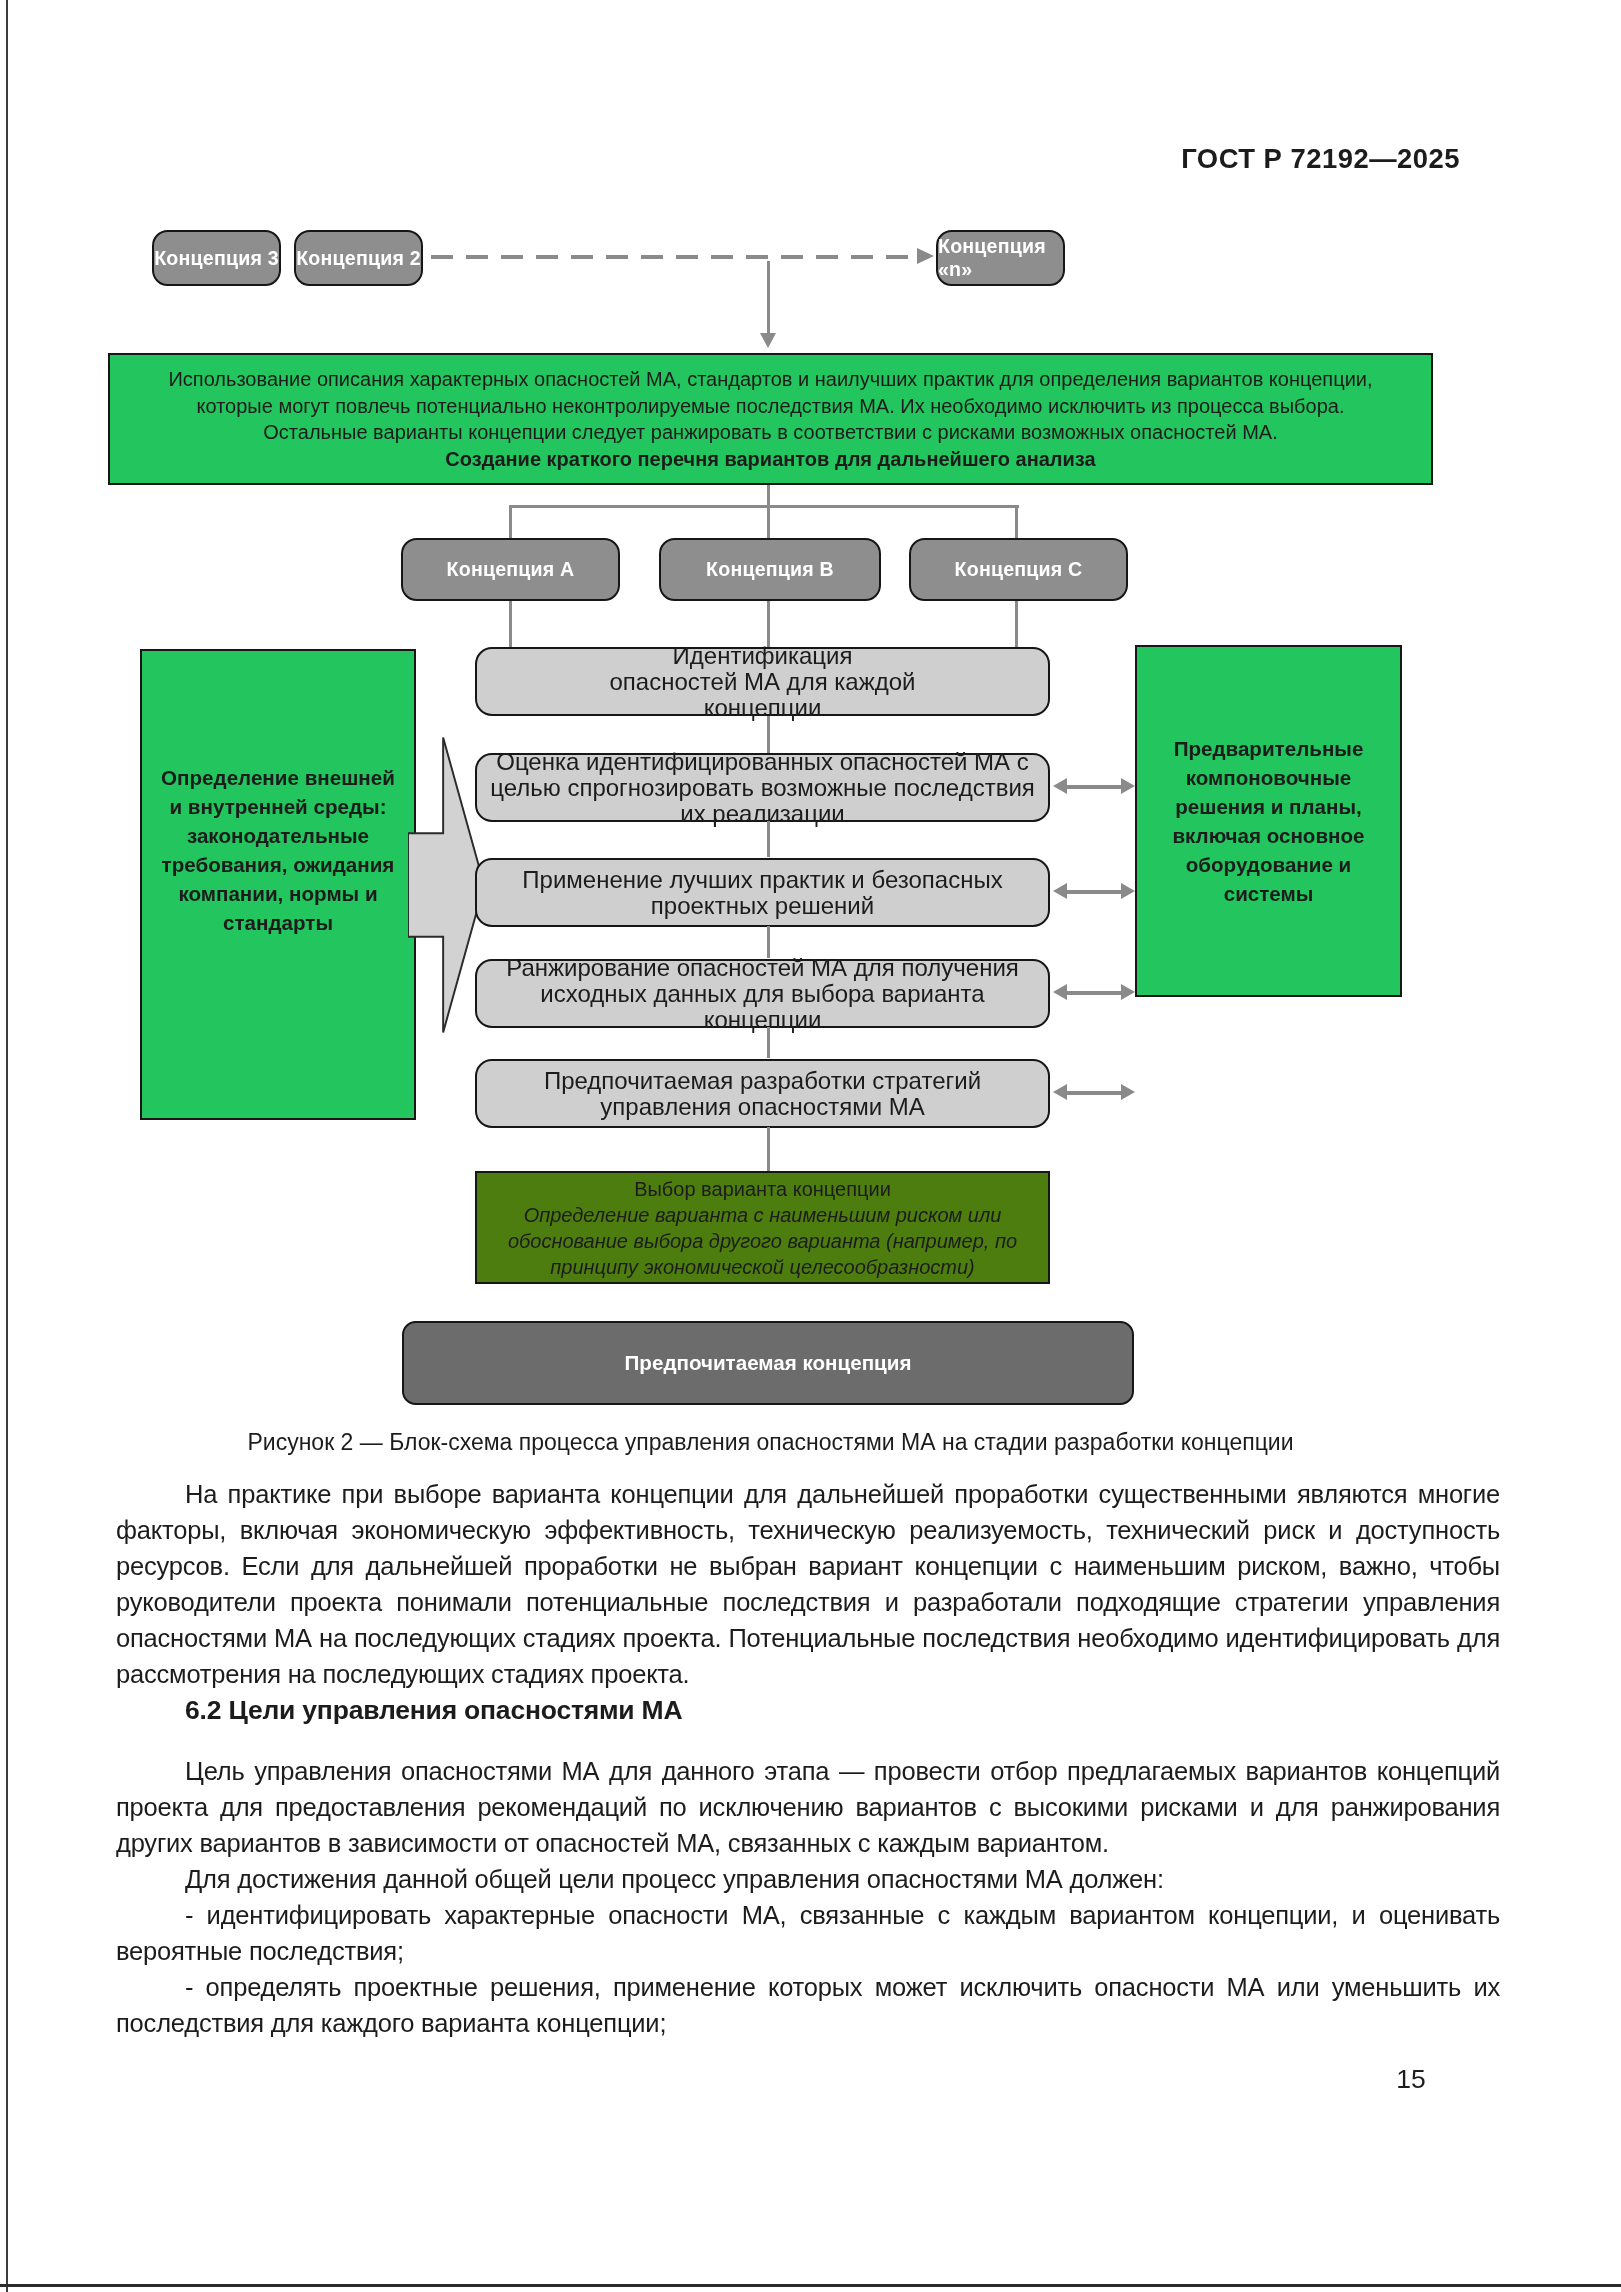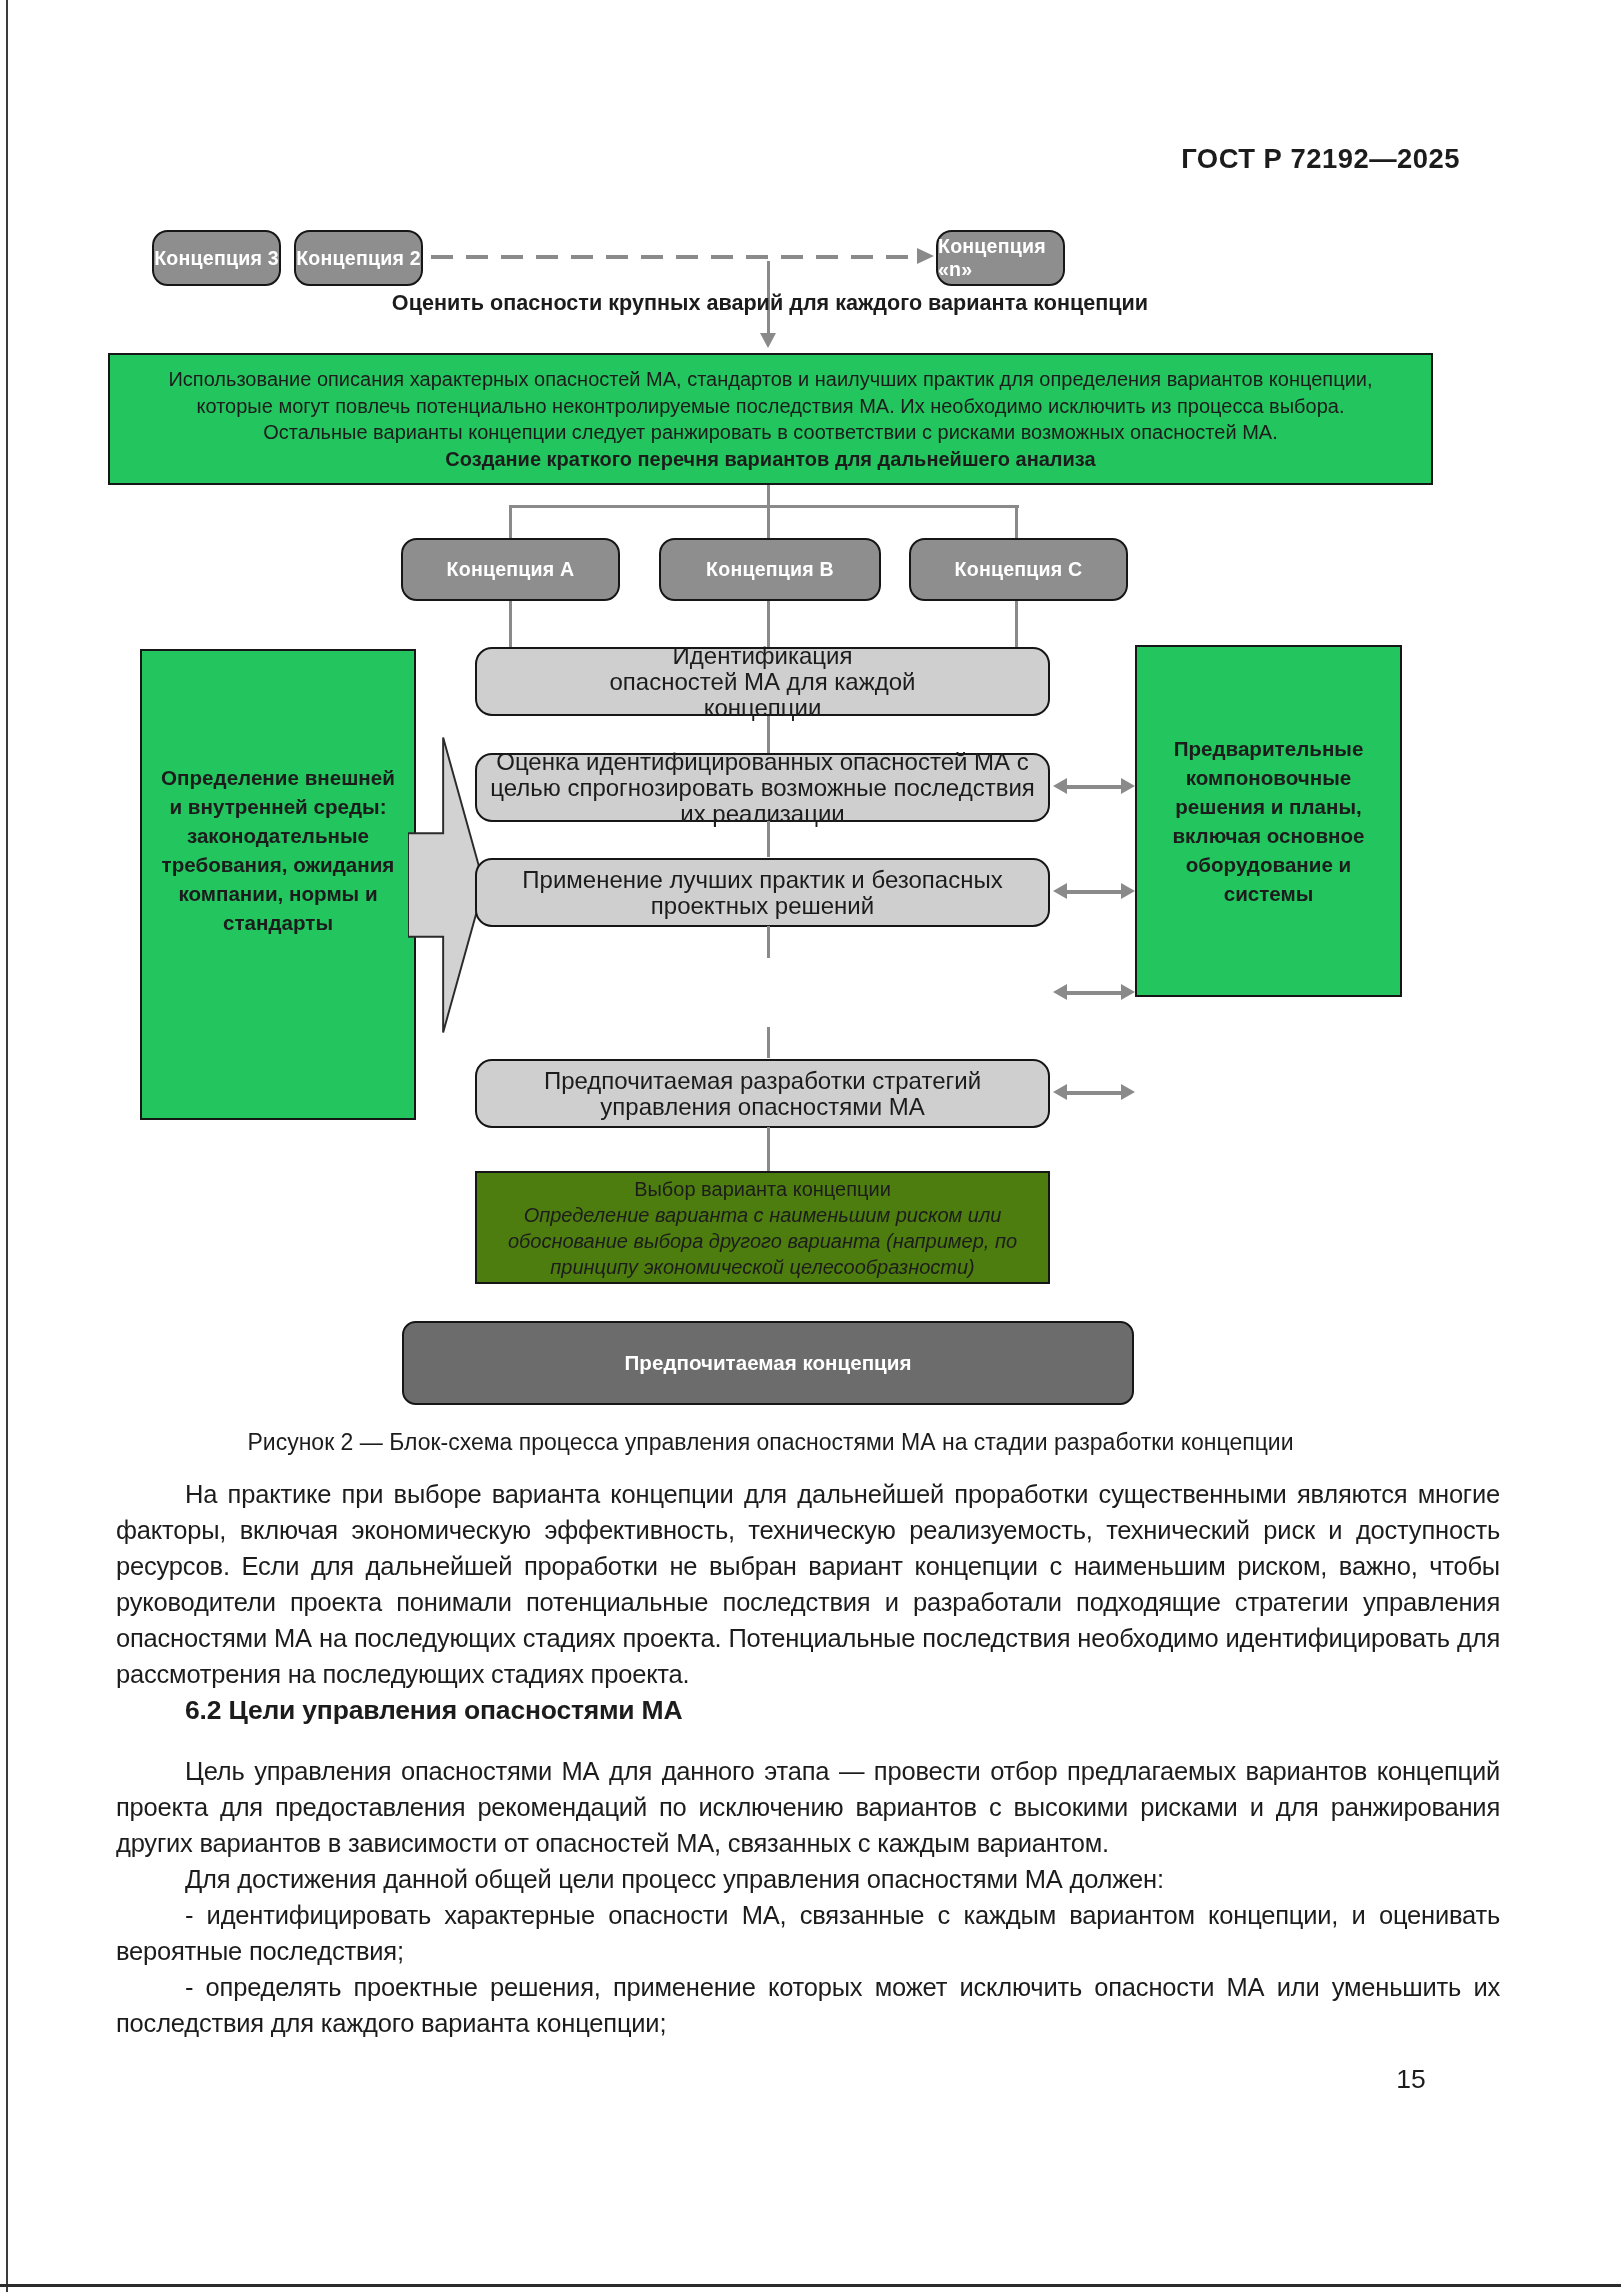--- a/index.html
+++ b/index.html
@@ -64,21 +64,20 @@
     <span>Концепция 2</span>
   </div>
   <div class="abs dash" style="left:431px;top:255px;width:488px;"></div>
   <div class="abs tri-right" style="left:917px;top:248px;"></div>
   <div class="abs pill" style="left:936px;top:230px;width:129px;height:56px;">
     <span>Концепция «n»</span>
   </div>
 
   <div class="abs line" style="left:767px;top:261px;width:2.9px;height:73px;"></div>
   <div class="abs tri-down" style="left:760px;top:333px;"></div>
-  <div class="abs evaluate">Оценить опасности крупных аварий для каждого варианта концепции</div>
 
   <div class="abs lightbox bigbox">
     <span>Использование описания характерных опасностей МА, стандартов и наилучших практик для определения вариантов концепции, которые могут повлечь потенциально неконтролируемые последствия МА. Их необходимо исключить из процесса выбора. Остальные варианты концепции следует ранжировать в соответствии с рисками возможных опасностей МА.</span>
     <div class="bold">Создание краткого перечня вариантов для дальнейшего анализа</div>
   </div>
 
   <div class="abs line" style="left:767px;top:485px;width:2.9px;height:21.6px;"></div>
   <div class="abs line" style="left:509px;top:505px;width:510px;height:2.9px;"></div>
   <div class="abs line" style="left:509px;top:505px;width:2.9px;height:33px;"></div>
   <div class="abs line" style="left:767px;top:505px;width:2.9px;height:33px;"></div>
@@ -117,20 +116,23 @@
   <div class="abs lightbox step" style="left:475px;top:753px;width:575px;height:69px;">
     <span>Оценка идентифицированных опасностей МА с целью спрогнозировать возможные последствия их реализации</span>
   </div>
   <div class="abs line" style="left:767px;top:821px;width:2.9px;height:36px;"></div>
 
   <div class="abs lightbox step" style="left:475px;top:858px;width:575px;height:69px;">
     <span class="narrow2">Применение лучших практик и безопасных проектных решений</span>
   </div>
   <div class="abs line" style="left:767px;top:926px;width:2.9px;height:32px;"></div>
 
+  <div class="abs lightbox step" style="left:475px;top:959px;width:575px;height:69px;">
+    <span>Ранжирование опасностей МА для получения исходных данных для выбора варианта концепции</span>
+  </div>
   <div class="abs line" style="left:767px;top:1027px;width:2.9px;height:31px;"></div>
 
   <div class="abs lightbox step" style="left:475px;top:1059px;width:575px;height:69px;">
     <span class="narrow2">Предпочитаемая разработки стратегий управления опасностями МА</span>
   </div>
   <div class="abs line" style="left:767px;top:1127px;width:2.9px;height:44px;"></div>
 
   <div class="abs darr" style="left:1053px;top:777px;">
     <div class="hl"></div>
       <div class="shaft"></div>

